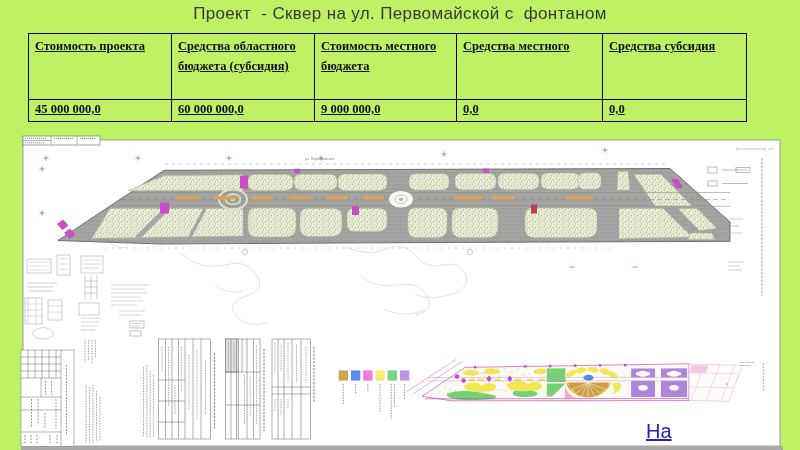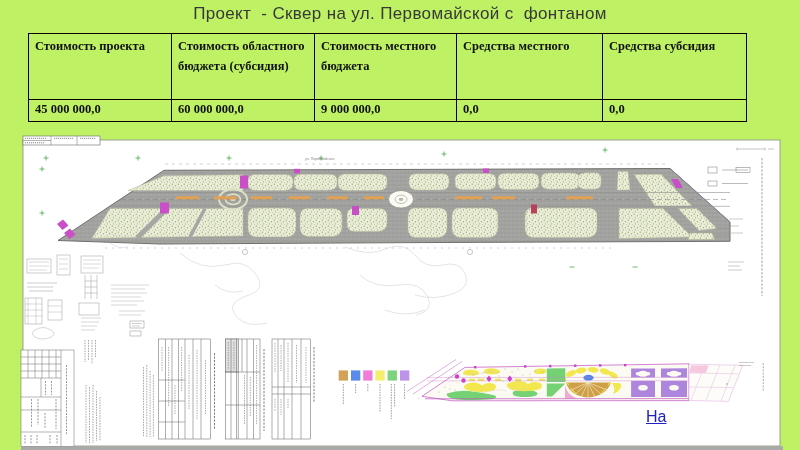--- a/index.html
+++ b/index.html
@@ -1,41 +1,41 @@
 <!DOCTYPE html>
 <html><head>
 <meta charset="utf-8">
 <style>
 html,body{margin:0;padding:0;background:#ffffff;}
 #slide{position:relative;width:800px;height:450px;background:#bef264;overflow:hidden;font-family:"Liberation Sans",sans-serif;}
 .title{position:absolute;left:0;top:4px;width:800px;text-align:center;font-size:17px;color:#383838;letter-spacing:0.35px;}
 table.fund{position:absolute;left:28px;top:33px;width:718px;border-collapse:collapse;table-layout:fixed;}
-table.fund td{border:1.5px solid #000;font-family:"Liberation Serif",serif;font-weight:bold;font-size:12.5px;color:#111;padding:2px 5px 0 6px;vertical-align:top;line-height:20px;}
+table.fund td{border:1.5px solid #000;font-family:"Liberation Serif",serif;font-weight:bold;font-size:12.5px;color:#111;padding:2px 5px 0 6px;vertical-align:top;line-height:20px;text-decoration:underline;}
 table.fund td.hdr{height:63px;}
 table.fund td.val{height:19.5px;line-height:16px;padding-top:1px;}
-a.na{position:absolute;left:646px;top:408px;font-size:16px;color:#2121bb;text-decoration:underline;font-family:"Liberation Sans",sans-serif;}
+a.na{position:absolute;left:646px;top:420px;font-size:20px;color:#2121bb;text-decoration:underline;font-family:"Liberation Sans",sans-serif;}
 </style>
 </head>
 <body>
 <div id="slide">
 
 <div class="title">Проект&nbsp; - Сквер на ул. Первомайской с&nbsp; фонтаном</div>
 
 <table class="fund">
 <colgroup>
         <col style="width:143px">
         <col style="width:143px">
         <col style="width:142px">
         <col style="width:146px">
         <col style="width:144px">
       </colgroup>
 <tbody>
         <tr>
 <td class="hdr">Стоимость проекта</td>
-<td class="hdr">Стоимость областного бюджета (субсидия)</td>
+<td class="hdr">Средства областного бюджета (субсидия)</td>
 <td class="hdr">Стоимость местного бюджета</td>
 <td class="hdr">Средства местного</td>
 <td class="hdr">Средства субсидия</td>
 </tr>
 <tr>
 <td class="val">45 000 000,0</td>
 <td class="val">60 000 000,0</td>
 <td class="val">9 000 000,0</td>
 <td class="val">0,0</td>
 <td class="val">0,0</td>

